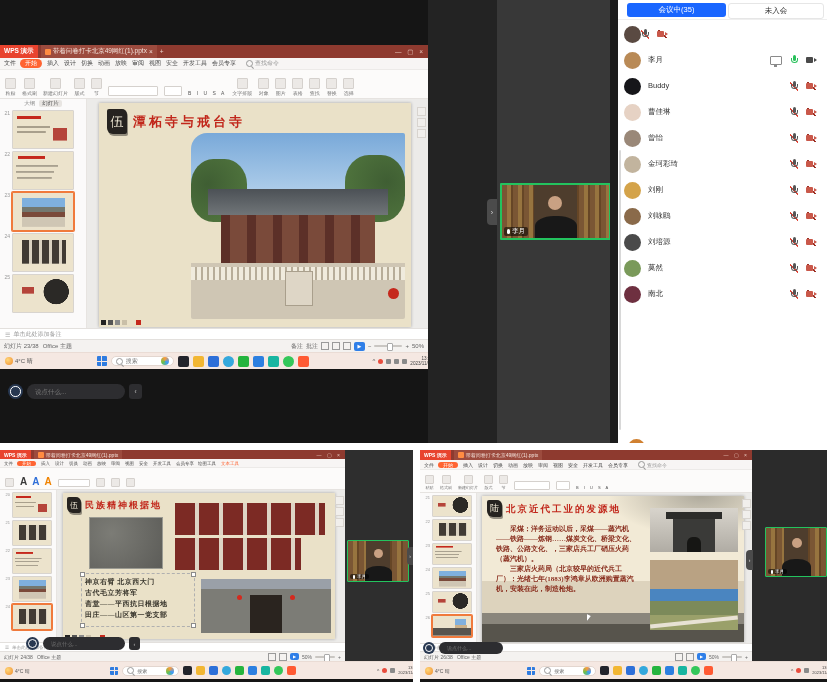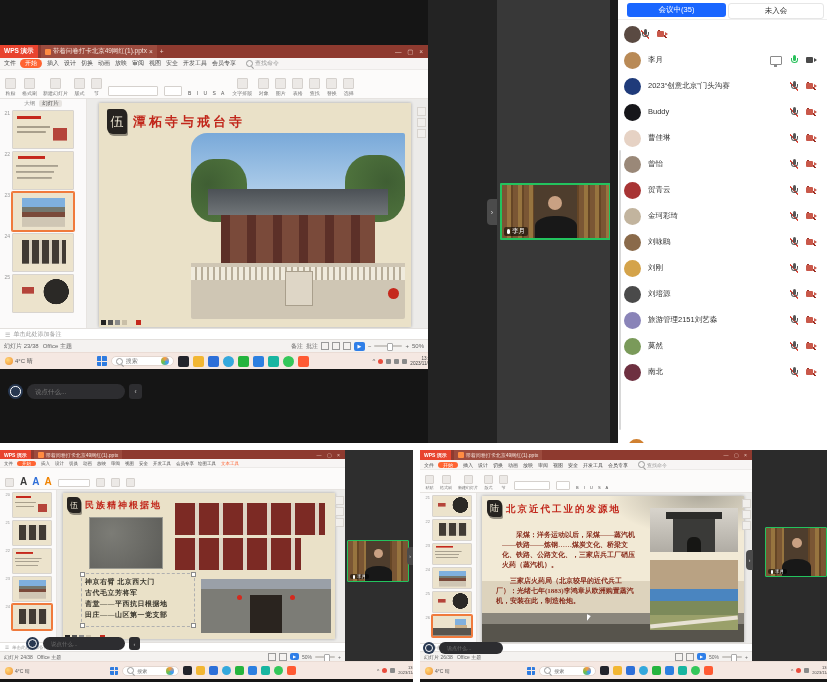--- a/index.html
+++ b/index.html
@@ -429,32 +429,20 @@
             <span class="pname">李月</span>
 
           </span>
           <span class="picons">
             <span class="ic-screen"></span>
             <span class="ic-mic state-on"></span>
             <span class="ic-cam state-on"></span>
           </span>
         </div>
 
-        <div class="prow">
-          <span class="pavatar" style="background: rgb(31, 59, 122);"></span>
-          <span class="pnames">
-            <span class="pname">2023“创意北京”门头沟赛</span>
-
-          </span>
-          <span class="picons">
-
-            <span class="ic-mic state-off"></span>
-            <span class="ic-cam state-off"></span>
-          </span>
-        </div>
 
         <div class="prow">
           <span class="pavatar" style="background: rgb(22, 22, 26);"></span>
           <span class="pnames">
             <span class="pname">Buddy</span>
 
           </span>
           <span class="picons">
 
             <span class="ic-mic state-off"></span>
@@ -481,99 +469,75 @@
             <span class="pname">曾怡</span>
 
           </span>
           <span class="picons">
 
             <span class="ic-mic state-off"></span>
             <span class="ic-cam state-off"></span>
           </span>
         </div>
 
-        <div class="prow">
-          <span class="pavatar" style="background: rgb(168, 52, 52);"></span>
-          <span class="pnames">
-            <span class="pname">贺青云</span>
-
-          </span>
-          <span class="picons">
-
-            <span class="ic-mic state-off"></span>
-            <span class="ic-cam state-off"></span>
-          </span>
-        </div>
 
         <div class="prow">
           <span class="pavatar" style="background: rgb(194, 180, 158);"></span>
           <span class="pnames">
             <span class="pname">金珂彩琦</span>
 
           </span>
           <span class="picons">
 
             <span class="ic-mic state-off"></span>
             <span class="ic-cam state-off"></span>
           </span>
         </div>
 
 
 
         <div class="prow">
+          <span class="pavatar" style="background: rgb(212, 163, 74);"></span>
+          <span class="pnames">
+            <span class="pname">刘刚</span>
+
+          </span>
+          <span class="picons">
+
+            <span class="ic-mic state-off"></span>
+            <span class="ic-cam state-off"></span>
+          </span>
+        </div>
+
+        <div class="prow">
           <span class="pavatar" style="background: rgb(138, 106, 74);"></span>
           <span class="pnames">
             <span class="pname">刘咏鸥</span>
 
           </span>
           <span class="picons">
 
             <span class="ic-mic state-off"></span>
             <span class="ic-cam state-off"></span>
           </span>
         </div>
 
         <div class="prow">
-          <span class="pavatar" style="background: rgb(212, 163, 74);"></span>
-          <span class="pnames">
-            <span class="pname">刘刚</span>
-
-          </span>
-          <span class="picons">
-
-            <span class="ic-mic state-off"></span>
-            <span class="ic-cam state-off"></span>
-          </span>
-        </div>
-
-        <div class="prow">
           <span class="pavatar" style="background: rgb(74, 74, 74);"></span>
           <span class="pnames">
             <span class="pname">刘培源</span>
 
           </span>
           <span class="picons">
 
             <span class="ic-mic state-off"></span>
             <span class="ic-cam state-off"></span>
           </span>
         </div>
 
-        <div class="prow">
-          <span class="pavatar" style="background: rgb(138, 132, 184);"></span>
-          <span class="pnames">
-            <span class="pname">旅游管理2151刘艺淼</span>
-
-          </span>
-          <span class="picons">
-
-            <span class="ic-mic state-off"></span>
-            <span class="ic-cam state-off"></span>
-          </span>
-        </div>
 
         <div class="prow">
           <span class="pavatar" style="background: rgb(122, 154, 90);"></span>
           <span class="pnames">
             <span class="pname">莫然</span>
 
           </span>
           <span class="picons">
 
             <span class="ic-mic state-off"></span>
@@ -892,21 +856,21 @@
                 <div class="thumb state-active v-dark"></div>
               </div>
             </div>
         </div>
         <div class="canvas">
           <div class="slide" style="left:5px;top:3px;width:262px;height:146px;background:linear-gradient(180deg,#f2ead6 0 58%,#ddd3bd 58% 80%,#8a867c 80% 88%,#57544c 88% 100%)">
             <div class="abs" style="right:0;top:0;width:55%;height:30%;background:radial-gradient(ellipse at 70% 0,rgba(120,118,110,.55),rgba(0,0,0,0) 65%)"></div>
             <div class="badge" style="left:5px;top:4px;width:15px;height:17px;font-size:9px">陆</div>
             <div class="stitle" style="left:24px;top:7px;font-size:9.5px;letter-spacing:2px">北京近代工业的发源地</div>
             <div class="abs" style="left:14px;top:28px;width:146px;font-size:7px;line-height:10px;font-weight:bold;color:#8a2f1f;font-family:'Liberation Serif','DejaVu Serif',serif">
-              <p style="margin:6px;text-indent:14px">采煤：洋务运动以后，采煤——蒸汽机——铁路——炼钢……煤炭文化、桥梁文化、铁路、公路文化、，三家店兵工厂硝压火药（蒸汽机）。</p>
+              <p style="margin:0;text-indent:14px">采煤：洋务运动以后，采煤——蒸汽机——铁路——炼钢……煤炭文化、桥梁文化、铁路、公路文化、，三家店兵工厂硝压火药（蒸汽机）。</p>
               <p style="margin:0;text-indent:14px">三家店火药局（北京较早的近代兵工厂）：光绪七年(1883)李鸿章从欧洲购置蒸汽机，安装在此，制造枪炮。</p>
             </div>
             <div class="abs" style="left:168px;top:12px;width:88px;height:44px;background:linear-gradient(#d8d4cc,#b0aca4)">
               <div class="abs" style="left:26%;bottom:0;width:48%;height:82%;background:#3a3a38"></div>
               <div class="abs" style="left:18%;top:10%;width:64%;height:14%;background:#2c2c2a"></div>
               <div class="abs" style="left:42%;bottom:0;width:16%;height:34%;background:#161614;border-radius:40% 40% 0 0"></div>
             </div>
             <div class="abs" style="left:168px;top:64px;width:88px;height:70px;background:linear-gradient(180deg,#b9a283 0 42%,#4a85c0 42% 58%,#7c8a5a 58% 78%,#9aa06a 78% 100%)">
               <div class="abs" style="left:0;bottom:8%;width:100%;height:6%;background:#e8e2d4;transform:rotate(-6deg)"></div>
             </div>

